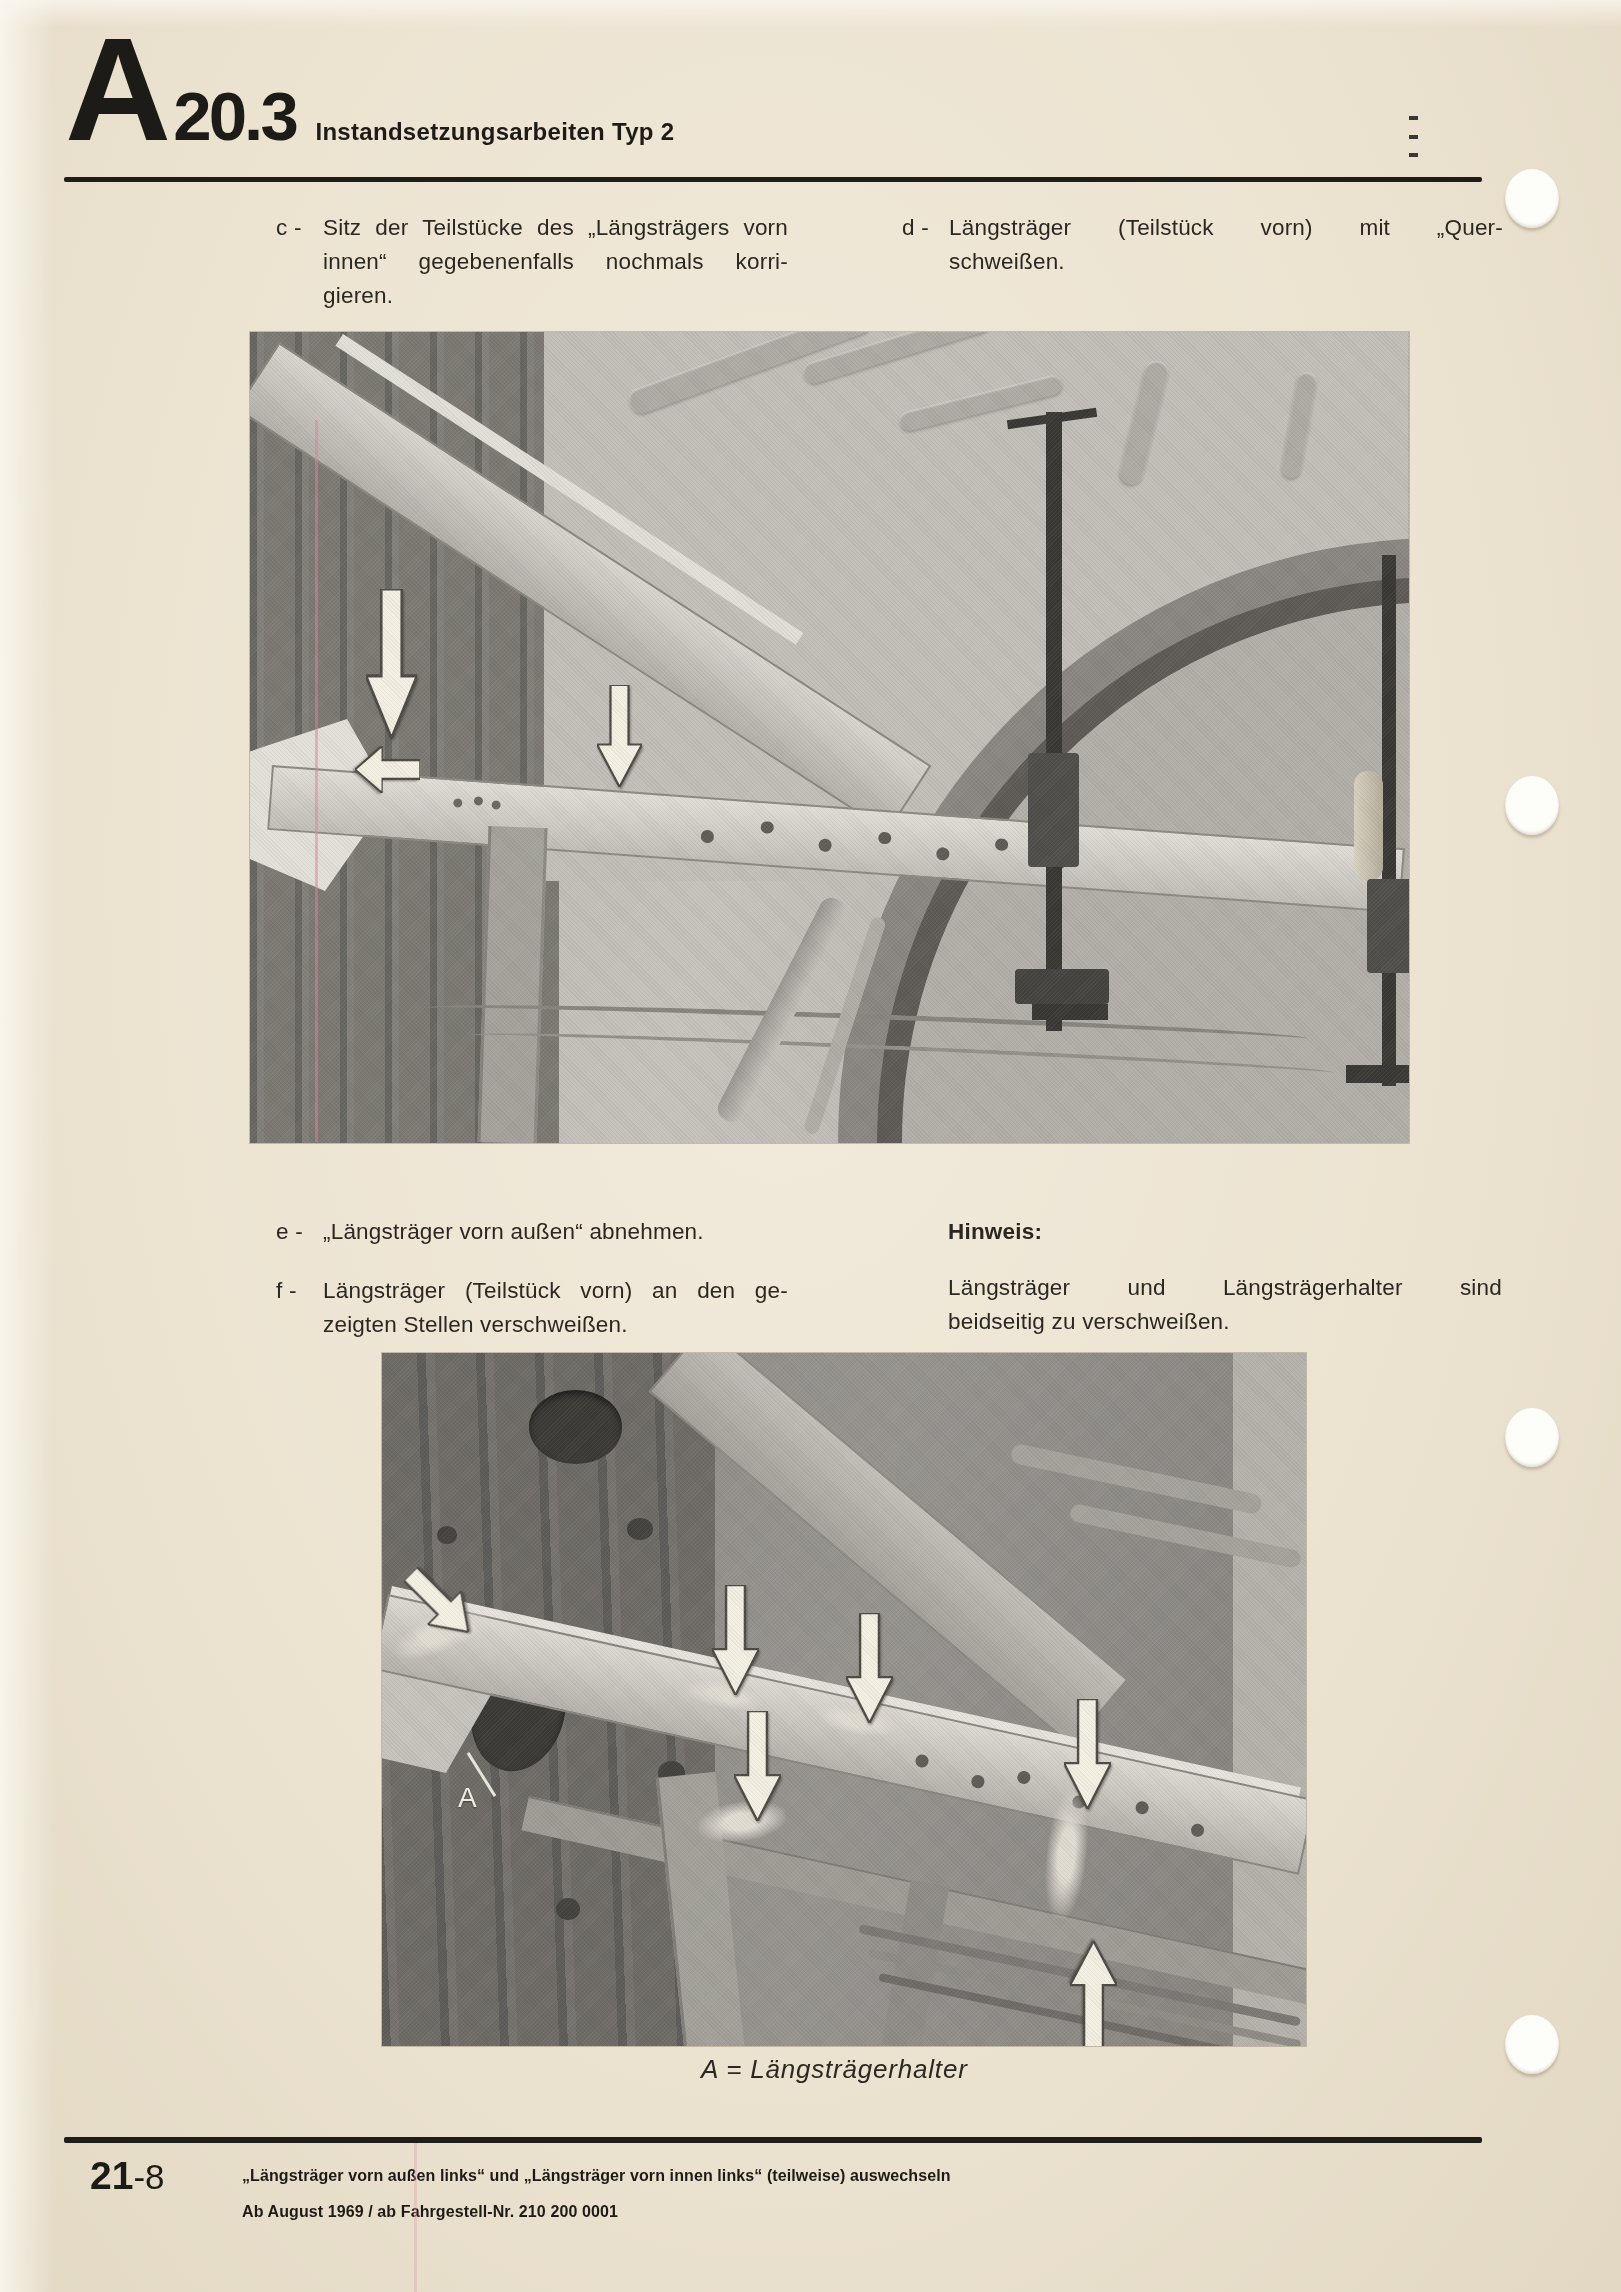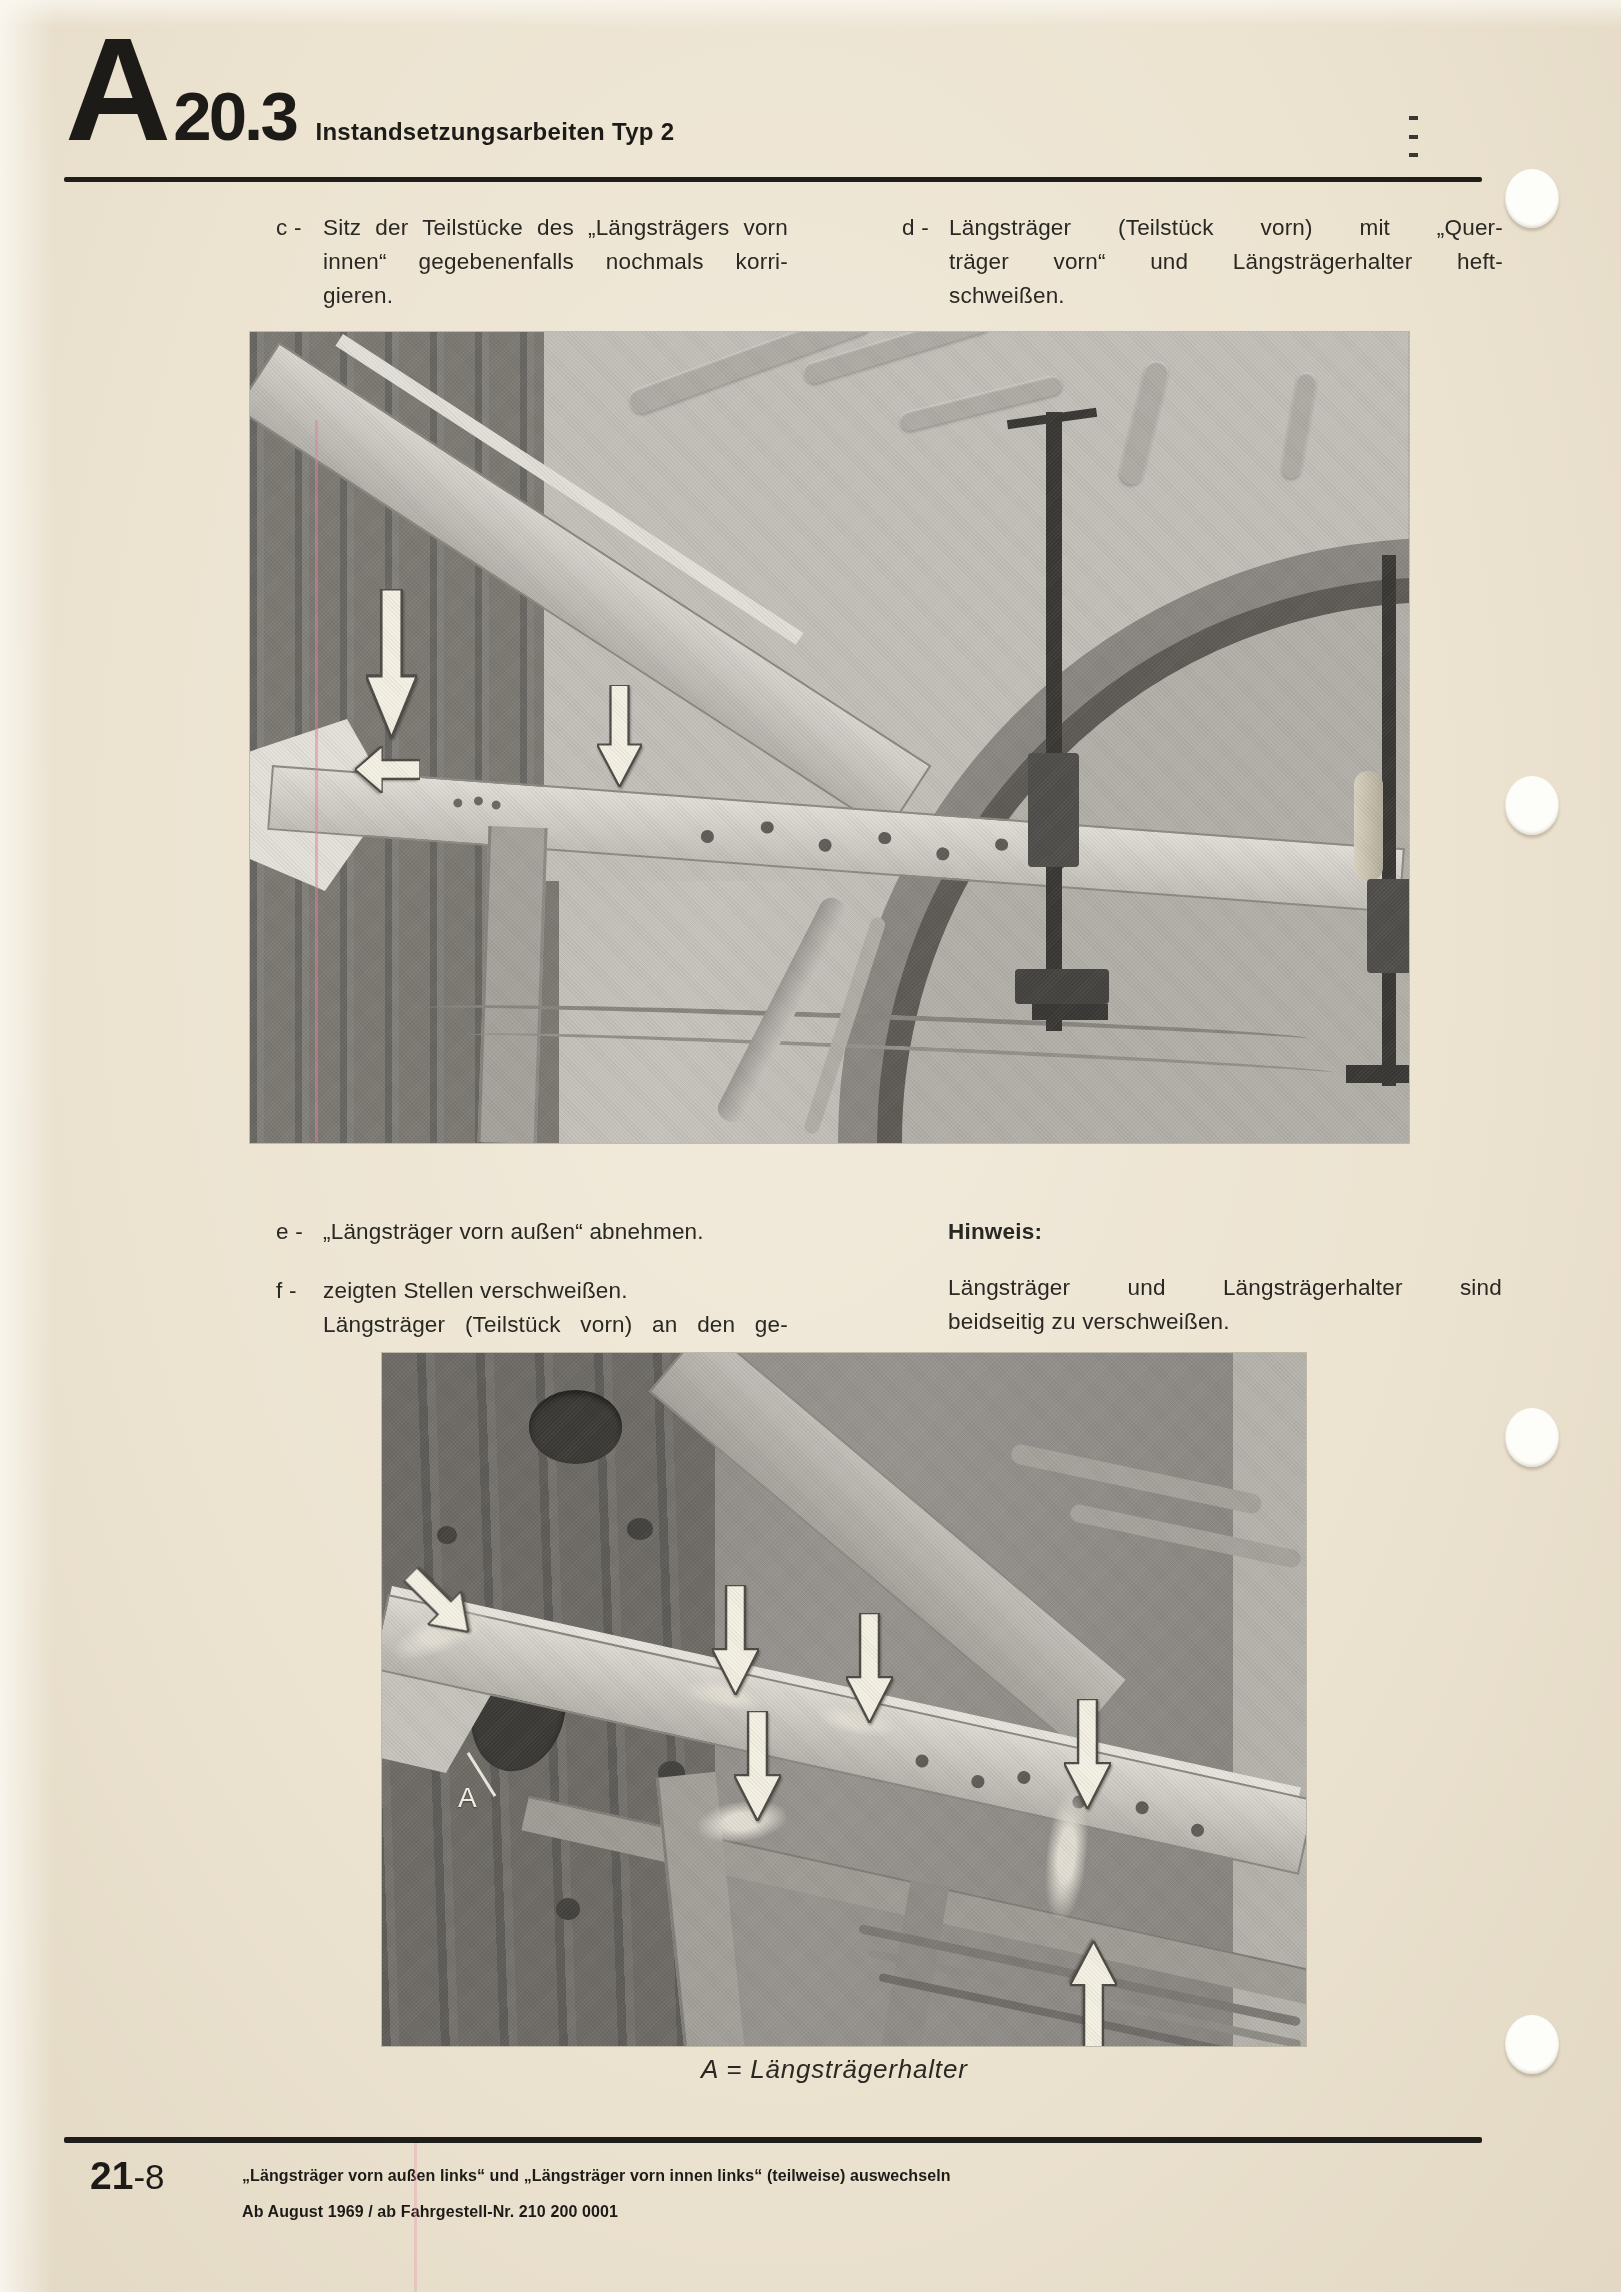--- a/index.html
+++ b/index.html
@@ -145,21 +145,20 @@
   <div class="step" id="step-c">
     <span class="slabel">c -</span>
     <div class="line just">Sitz der Teilstücke des „Längsträgers vorn</div>
     <div class="line just">innen“ gegebenenfalls nochmals korri-</div>
     <div class="line end">gieren.</div>
   </div>
 
   <div class="step" id="step-d">
     <span class="slabel">d -</span>
     <div class="line just">Längsträger (Teilstück vorn) mit „Quer-</div>
-    <div class="line just">träger vorn“ und Längsträgerhalter heft-</div>
     <div class="line end">schweißen.</div>
   </div>
 
   <figure class="photo" id="photo1" style="margin:0;">
     <div class="ph p1-left-panel"></div>
     <div class="ph p1-pan"></div>
     <div class="ph p1-rib" style="left:372px; top:15.7px; width:255px; height:25.5px; transform:rotate(-20deg);"></div>
     <div class="ph p1-rib" style="left:549px; top:3.9px; width:196px; height:21.6px; transform:rotate(-17deg);"></div>
     <div class="ph p1-rib" style="left:647px; top:61px; width:167px; height:19.6px; transform:rotate(-14deg);"></div>
     <div class="ph p1-rib" style="left:882px; top:27.4px; width:23.5px; height:127px; transform:rotate(14deg);"></div>
@@ -208,22 +207,22 @@
       </svg>
   </figure>
 
   <div class="step" id="step-e">
     <span class="slabel">e -</span>
     <div class="line end">„Längsträger vorn außen“ abnehmen.</div>
   </div>
 
   <div class="step" id="step-f">
     <span class="slabel">f -</span>
+    <div class="line just">Längsträger (Teilstück vorn) an den ge-</div>
     <div class="line end">zeigten Stellen verschweißen.</div>
-    <div class="line just">Längsträger (Teilstück vorn) an den ge-</div>
   </div>
 
   <div class="note" id="note">
     <div class="note-title">Hinweis:</div>
     <div class="line just">Längsträger und Längsträgerhalter sind</div>
     <div class="line end">beidseitig zu verschweißen.</div>
   </div>
 
   <figure class="photo" id="photo2" style="margin:0;">
     <div class="ph p2-left-panel"></div>

